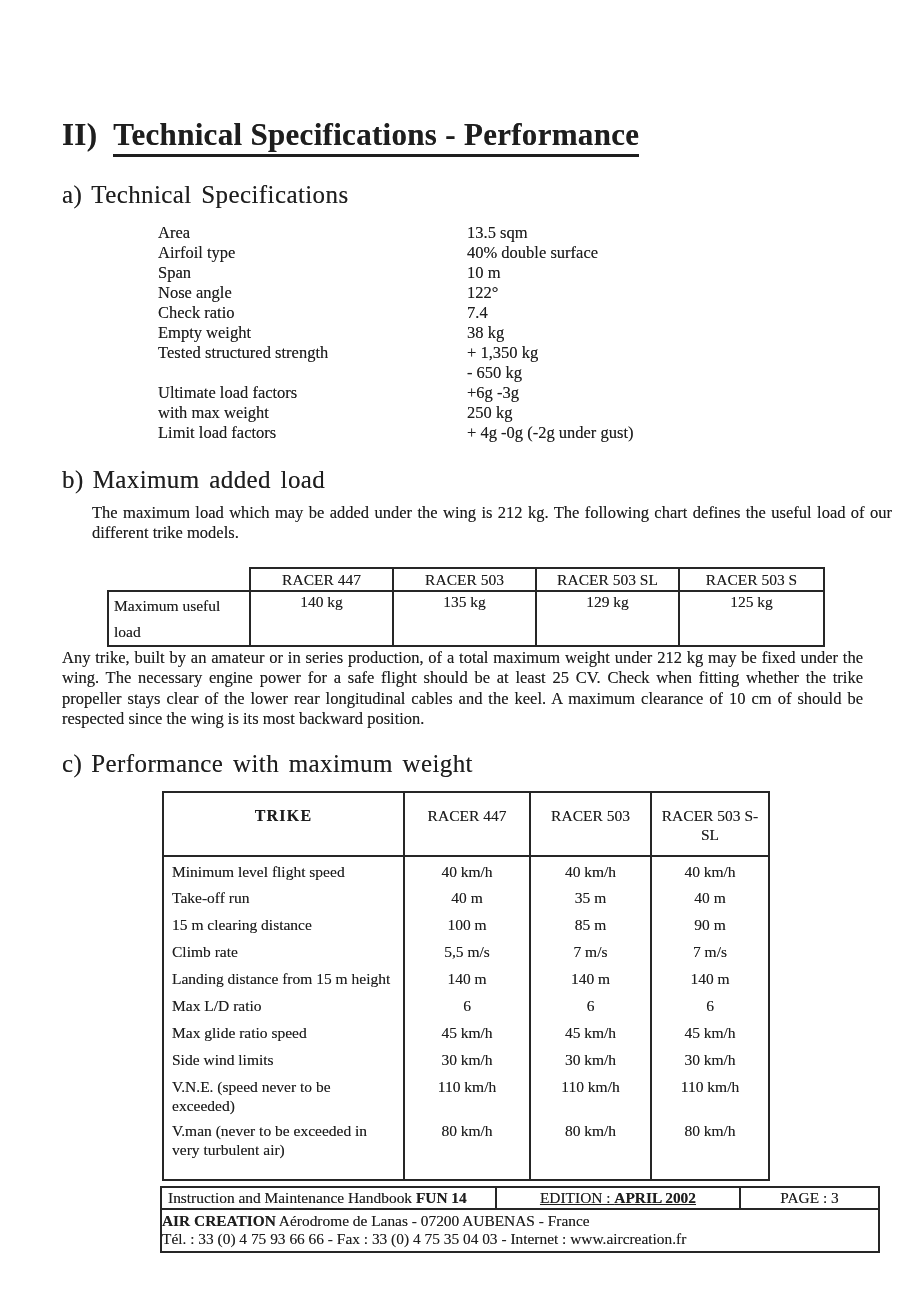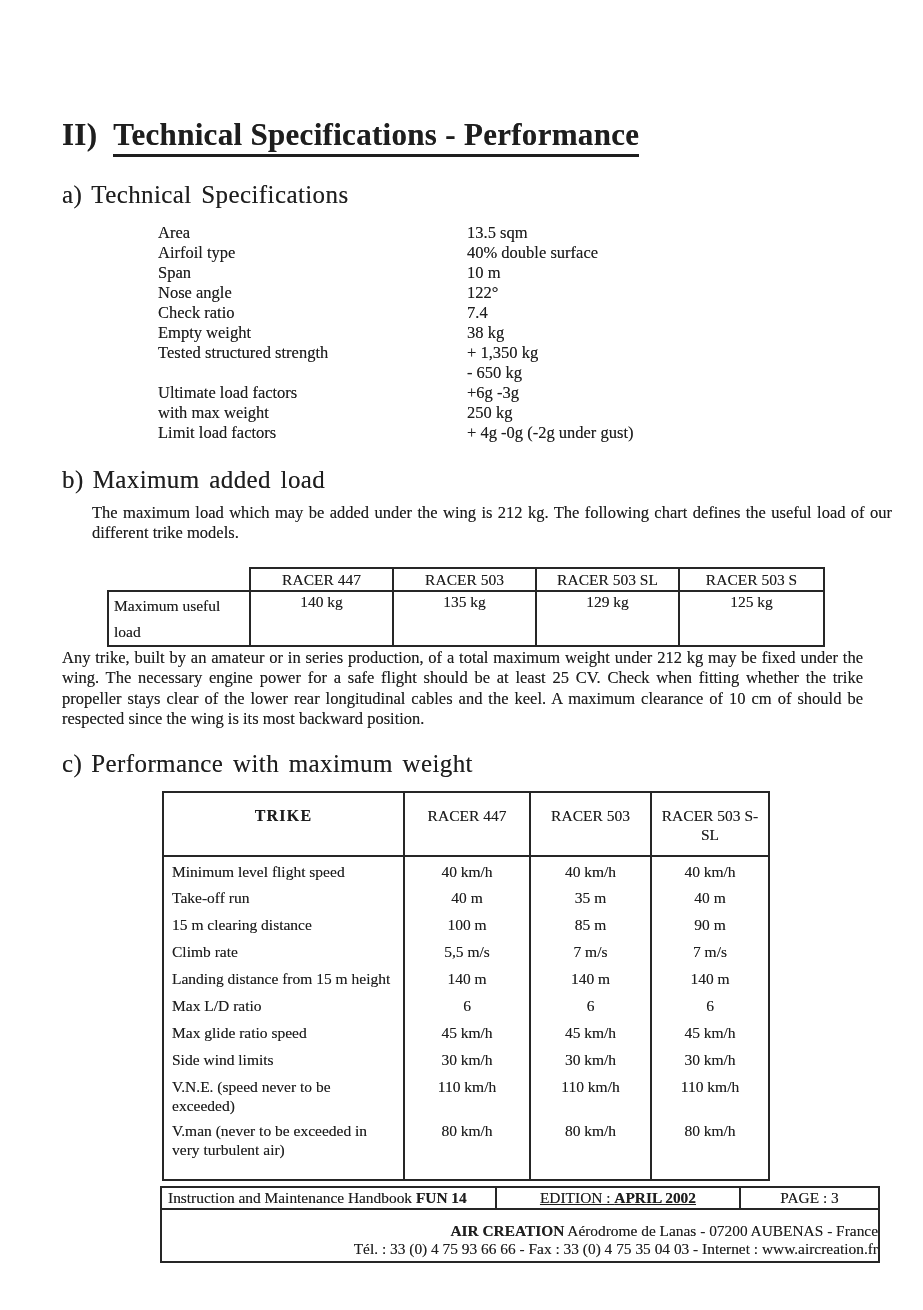--- a/index.html
+++ b/index.html
@@ -46,21 +46,21 @@
   .perf-table .rowlabel{padding-left:8px;padding-right:6px;}
   .perf-table .val{text-align:center;}
   .perf-table tbody tr:last-child td{padding-bottom:20px;}
   
   .footer-table{position:absolute;left:112px;top:1186px;width:701px;table-layout:fixed;border:2px solid #14532d;margin-left:48px;}
   .footer-table td{border:2px solid #262626;font-size:15.4px;}
   .footer-table .r1{height:20px;}
   .f1{width:326px;padding-left:6px;}
   .f2{width:240px;text-align:center;text-decoration:underline;}
   .f3{width:135px;text-align:center;}
-  .f-merge{text-align:right;padding:12px 0 4px;}
+  .f-merge{text-align:left;padding:2px 0 4px;}
   .f-line{line-height:17.5px;}
   .b{font-weight:bold;}
 </style>
 </head>
 <body>
 
 <div class="page">
 
   <div class="title">
     <span class="title-prefix">II)</span><span class="title-text">Technical Specifications - Performance</span>

